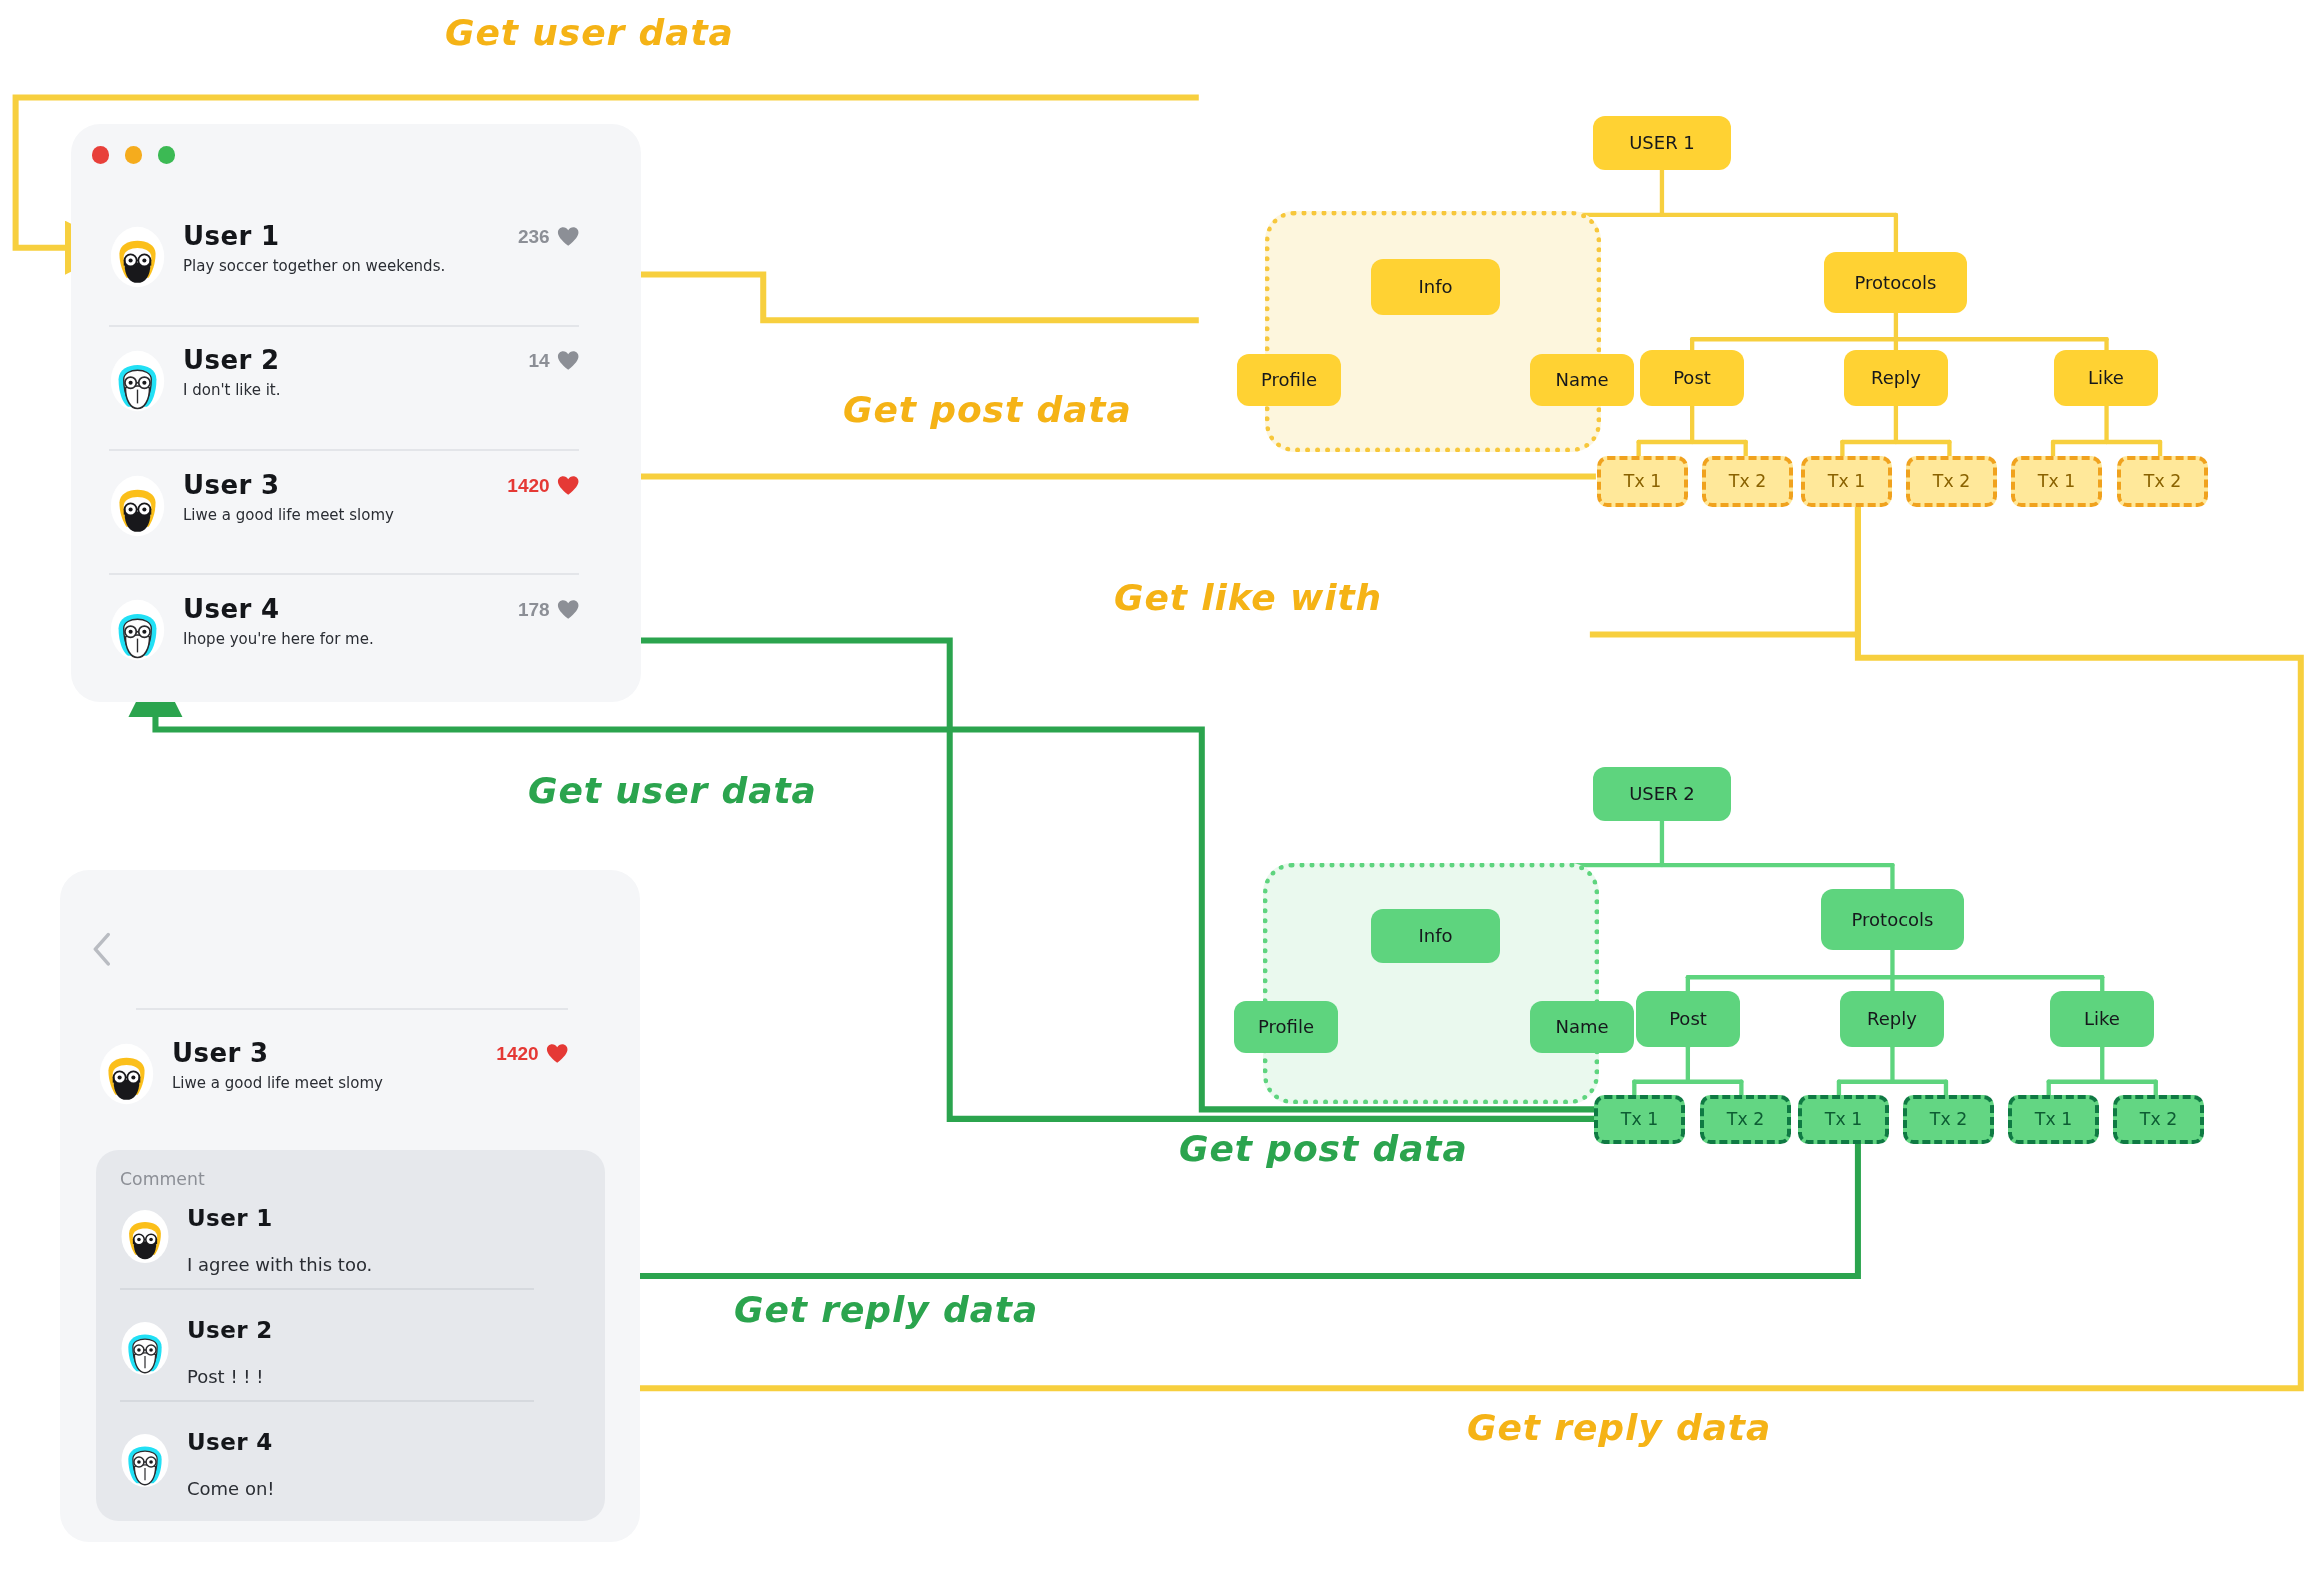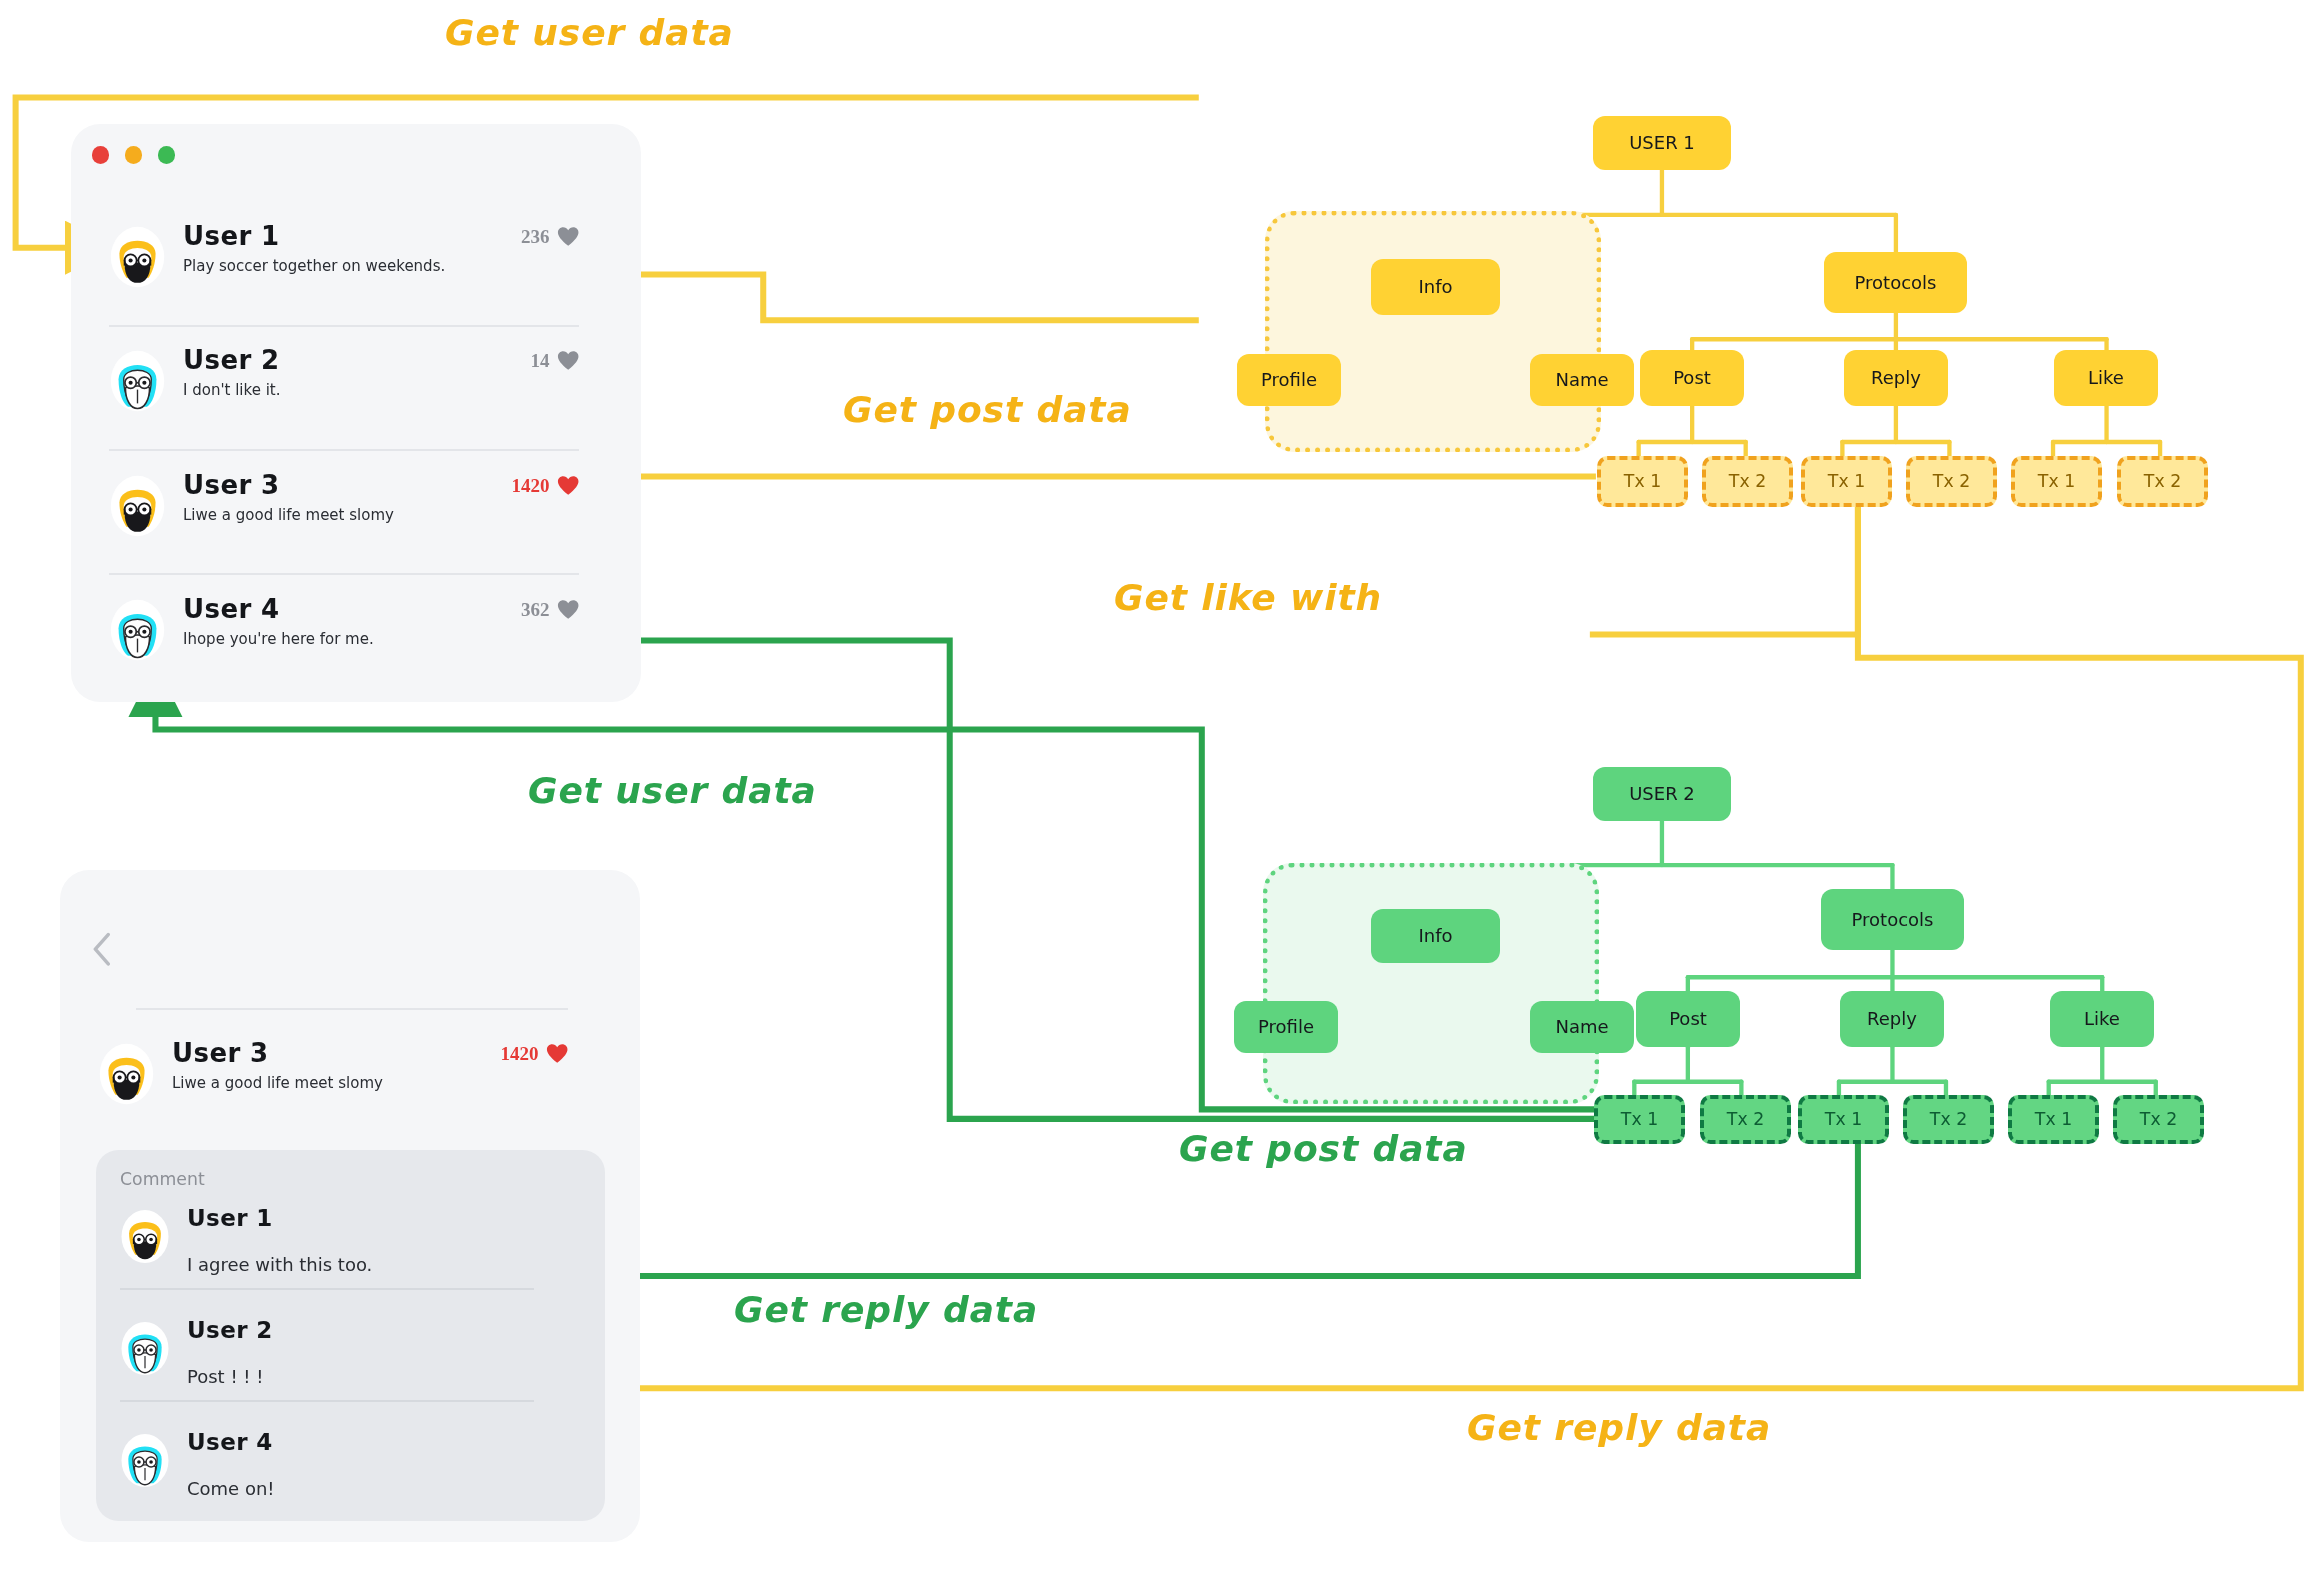--- a/index.html
+++ b/index.html
@@ -29,21 +29,21 @@
   .uname{
     position:absolute;left:74px;top:-3.5px;
     font-family:"DejaVu Sans", sans-serif;font-weight:700;font-size:26px;color:#14161a;
     letter-spacing:0.4px;
   }
   .utext{
     position:absolute;left:74px;top:33px;
     font-family:"DejaVu Sans", sans-serif;font-size:15px;color:#2a2d33;
   }
   .likes{position:absolute;right:0;top:1.7px;display:flex;align-items:center;gap:7px;}
-  .likes .num{font-family:Liberation Serif, serif;font-size:19px;font-weight:700;color:#8c8f96;}
+  .likes .num{font-family:Liberation Sans, sans-serif;font-size:19px;font-weight:700;color:#8c8f96;}
   .likes.hot .num{color:#e53935;}
   .heart{width:22.4px;height:21px;}
   .sep{position:absolute;left:38px;width:470px;height:1.7px;background:#e3e5e9;}
 
   
   #detail-card .back{
     position:absolute;left:31px;top:62px;width:22.4px;height:35px;
   }
   #detail-card .title{
     position:absolute;left:0;top:60px;width:100%;text-align:center;
@@ -295,21 +295,21 @@
           <circle cx="25" cy="38" r="6.6" fill="#fff" stroke="#2b2b2e" stroke-width="2"></circle>
           <circle cx="41" cy="38" r="6.6" fill="#fff" stroke="#2b2b2e" stroke-width="2"></circle>
           <circle cx="25" cy="38" r="2.4" fill="#18181b"></circle>
           <circle cx="41" cy="38" r="2.4" fill="#18181b"></circle>
           <path d="M31.6 38 L34.4 38" stroke="#2b2b2e" stroke-width="2"></path>
         </svg>
       </span>
       <span class="uname">User 4</span>
       <span class="utext">Ihope you're here for me.</span>
       <span class="likes">
-        <span class="num">362</span>
+        <span class="num">178</span>
         <svg class="heart" viewBox="0 0 24 22">
           <path d="M12 21 C4 14.5, 1 10, 1 6.6 C1 3.3, 3.6 1, 6.5 1 C8.8 1, 10.8 2.3, 12 4.3 C13.2 2.3, 15.2 1, 17.5 1 C20.4 1, 23 3.3, 23 6.6 C23 10, 20 14.5, 12 21 Z" fill="#8c8f96"></path>
         </svg>
       </span>
     </div>
   </div>
 
   <div class="card" id="detail-card">
     <span class="back">
       <svg viewBox="0 0 26 40">

